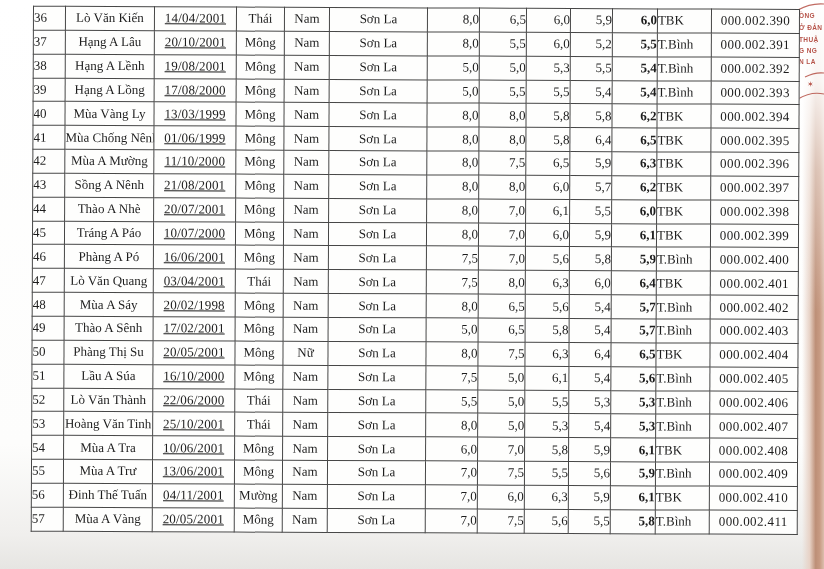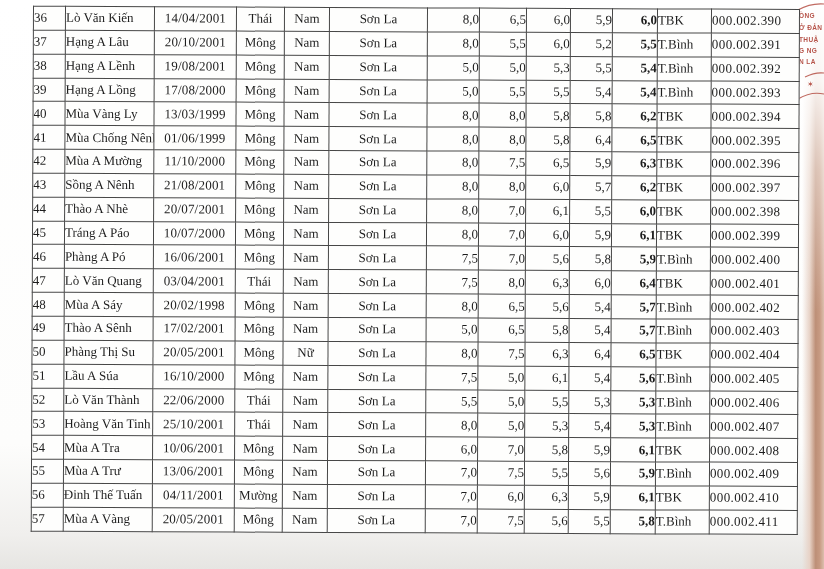--- a/index.html
+++ b/index.html
@@ -18,27 +18,27 @@
     background:linear-gradient(180deg,#ffffff 0%,rgba(255,255,255,.9) 14%,rgba(255,255,255,.45) 30%,rgba(255,255,255,0) 55%);
   }
   
   .tilt{position:absolute;left:33px;top:9px;transform:rotate(.25deg);transform-origin:top right;}
   table.roster{border-collapse:collapse;table-layout:fixed;width:766px;background:#fefefd;}
   table.roster td{
     border:1px solid #474747;height:23.85px;box-sizing:border-box;
     font-size:13px;color:#1d1d1d;padding:0;overflow:hidden;white-space:nowrap;
   }
   td.c-no{font-size:12.5px;}
-  td.c-name{text-align:left;padding-left:6px;white-space:pre;font-family:Liberation Serif, serif;}
-  td.c-dob{text-align:center;letter-spacing:.2px;}
+  td.c-name{text-align:center;padding-left:6px;white-space:pre;font-family:Liberation Serif, serif;}
+  td.c-dob{text-align:center;letter-spacing:.2px;text-decoration:underline;}
   td.c-eth,td.c-gen,td.c-prov{text-align:center;}
   td.c-s{text-align:right;padding-right:4px;}
   td.c-avg{font-weight:bold;}
   td.c-rank{text-align:left;}
-  td.c-id{text-align:left;letter-spacing:.4px;margin-top:40px;}
+  td.c-id{text-align:center;letter-spacing:.4px;margin-top:40px;}
   
   .stamp{position:absolute;left:798px;top:0;width:26px;height:104px;overflow:hidden;}
   .stamp .sline{
     position:absolute;left:1px;color:#b0453a;font-family:"Liberation Sans","DejaVu Sans",sans-serif;
     font-size:6.5px;font-weight:bold;letter-spacing:.4px;white-space:nowrap;opacity:.92;
   }
   .stamp .star{font-size:8px;left:9px;}
   .stamp svg{position:absolute;left:0;top:0;}
   .stamp path{stroke:#b0453a;stroke-width:1.1;fill:none;opacity:.8;}
 </style>

